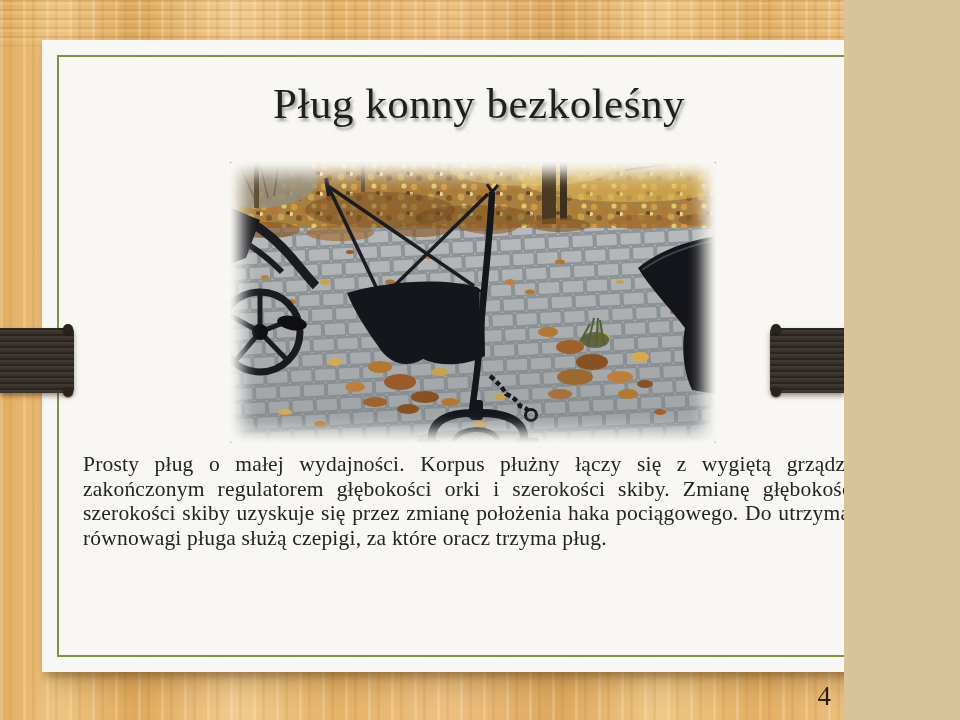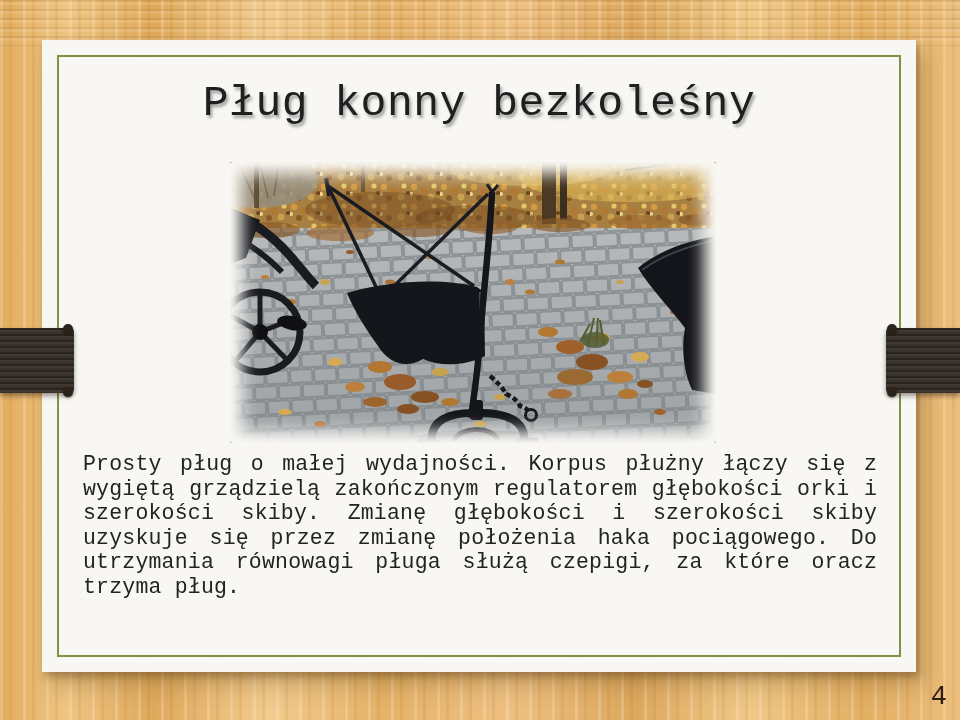--- a/index.html
+++ b/index.html
@@ -1,18 +1,18 @@
 <!DOCTYPE html>
 <html><head>
 <meta charset="utf-8">
 <style>
   html,body{margin:0;padding:0;background:#d8c39a;}
   .stage{
-    position:relative;width:960px;height:720px;overflow:hidden;
-    font-family:Liberation Mono, monospace;
+    position:relative;width:844px;height:720px;overflow:hidden;
+    font-family:Liberation Serif, serif;
     background:
       repeating-linear-gradient(90deg,
         rgba(255,246,224,.22) 0 3px, rgba(0,0,0,0) 3px 9px,
         rgba(150,95,30,.10) 9px 12px, rgba(0,0,0,0) 12px 23px),
       linear-gradient(90deg,
         #e2ad5f 0%, #efc583 7%, #dfa95c 16%, #f2cb8e 28%, #e5b268 40%,
         #eec081 53%, #dda85e 66%, #f0c887 78%, #e3af63 90%, #ecbf7d 100%);
   }
   .wood-grain-top{
     position:absolute;left:0;top:0;width:960px;height:46px;

